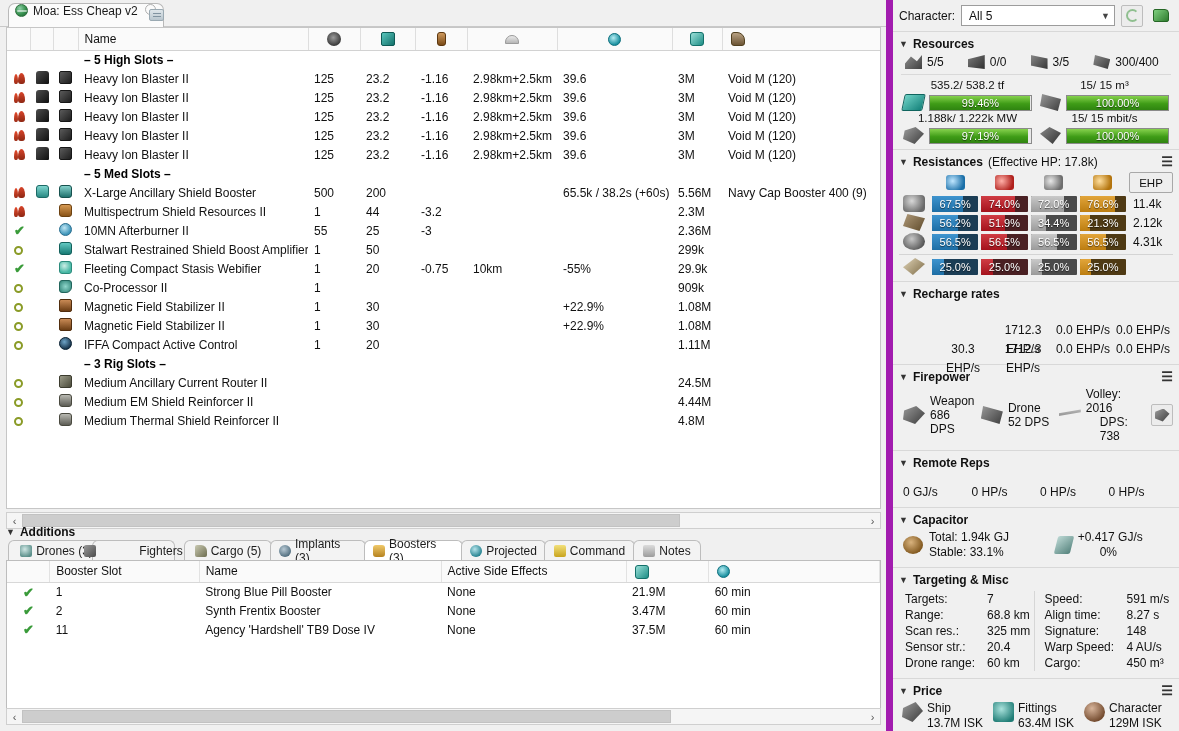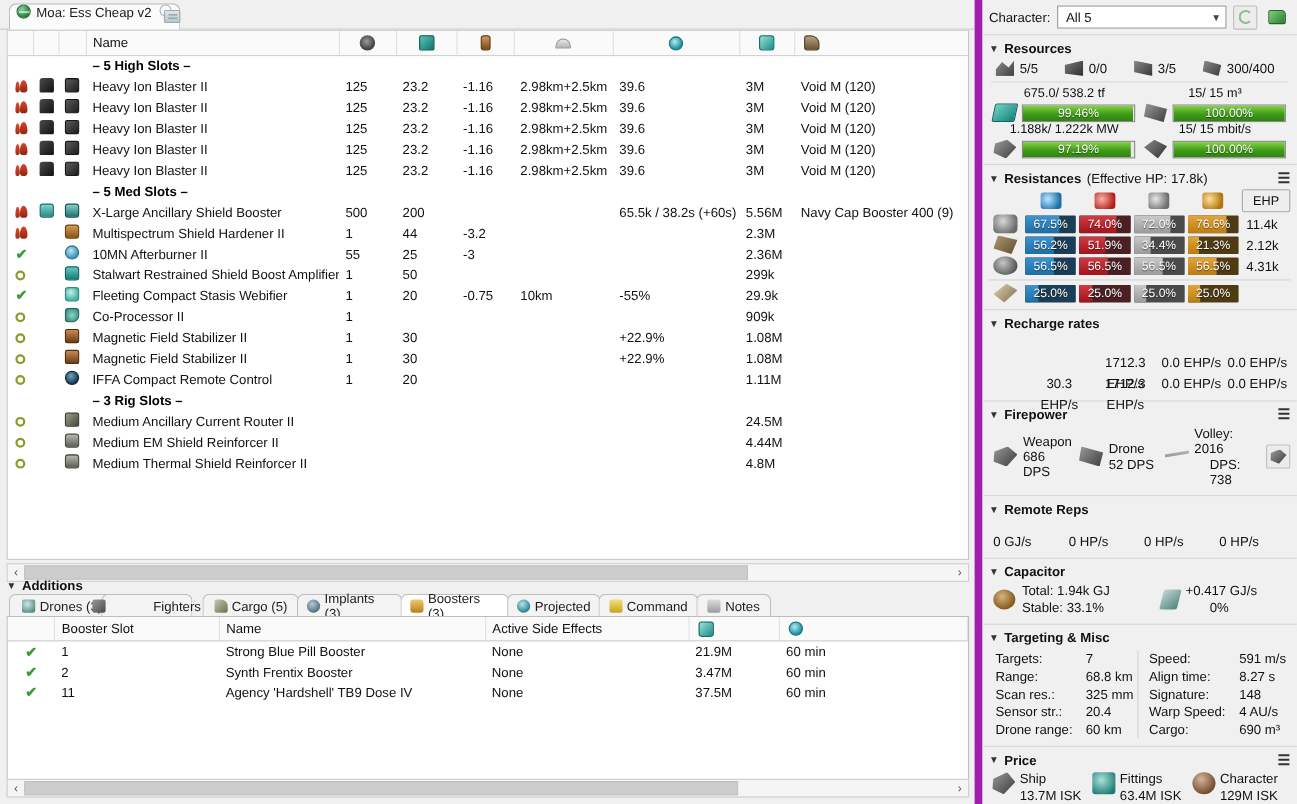--- a/index.html
+++ b/index.html
@@ -459,21 +459,21 @@
               <td class="num"></td>
               <td class="num"></td>
               <td class="num">65.5k / 38.2s (+60s)</td>
               <td class="num">5.56M</td>
               <td>Navy Cap Booster 400 (9)</td>
             </tr>
             <tr>
               <td class="c-state"><span class="ico ico-overheat"></span></td>
               <td class="c-chg"></td>
               <td class="c-typ"><span class="g g-hardener"></span></td>
-              <td>Multispectrum Shield Hardener II</td>
+              <td>Multispectrum Shield Resources II</td>
               <td class="num">1</td>
               <td class="num">44</td>
               <td class="num">-3.2</td>
               <td class="num"></td>
               <td class="num"></td>
               <td class="num">2.3M</td>
               <td></td>
             </tr>
             <tr>
               <td class="c-state"><span class="ico ico-check">✔</span></td>
@@ -550,21 +550,21 @@
               <td class="num"></td>
               <td class="num"></td>
               <td class="num">+22.9%</td>
               <td class="num">1.08M</td>
               <td></td>
             </tr>
             <tr>
               <td class="c-state"><span class="ico ico-circle"></span></td>
               <td class="c-chg"></td>
               <td class="c-typ"><span class="g g-dc"></span></td>
-              <td>IFFA Compact Remote Control</td>
+              <td>IFFA Compact Active Control</td>
               <td class="num">1</td>
               <td class="num">20</td>
               <td class="num"></td>
               <td class="num"></td>
               <td class="num"></td>
               <td class="num">1.11M</td>
               <td></td>
             </tr>
             <tr class="sep-row">
               <td colspan="3"></td>
@@ -754,21 +754,21 @@
           <span>3/5</span>
         </div>
         <div class="slot-item" style="flex:1.3">
           <span class="slot-ico si-drone"></span>
           <span>300/400</span>
         </div>
       </div>
       <div style="border-top:1px solid #d9d9d9;margin:1px 2px 2px 2px;"></div>
       <div class="res-grid" id="res-gauges">
           <div class="res-cell">
-            <div class="res-label">675.0/ 538.2 tf</div>
+            <div class="res-label">535.2/ 538.2 tf</div>
             <div class="res-bar-row">
               <span class="res-ico ri-cpu"></span>
               <span class="bar">
                 <span class="fill" style="width:99.46%"></span>
                 <span class="txt">99.46%</span>
               </span>
             </div>
           </div>
           <div class="res-cell">
             <div class="res-label">15/ 15 m³</div>
@@ -1034,21 +1034,21 @@
             <div class="tm-line">
               <span class="k">Signature:</span>
               <span class="v">148</span>
             </div>
             <div class="tm-line">
               <span class="k">Warp Speed:</span>
               <span class="v">4 AU/s</span>
             </div>
             <div class="tm-line">
               <span class="k">Cargo:</span>
-              <span class="v">690 m³</span>
+              <span class="v">450 m³</span>
             </div>
           </div>
       </div>
     </div>
 
     <div class="sect">
       <div class="sect-hdr">
         <span class="caret">▼</span>
         <span>Price</span>
         <span class="hamburger">☰</span>

